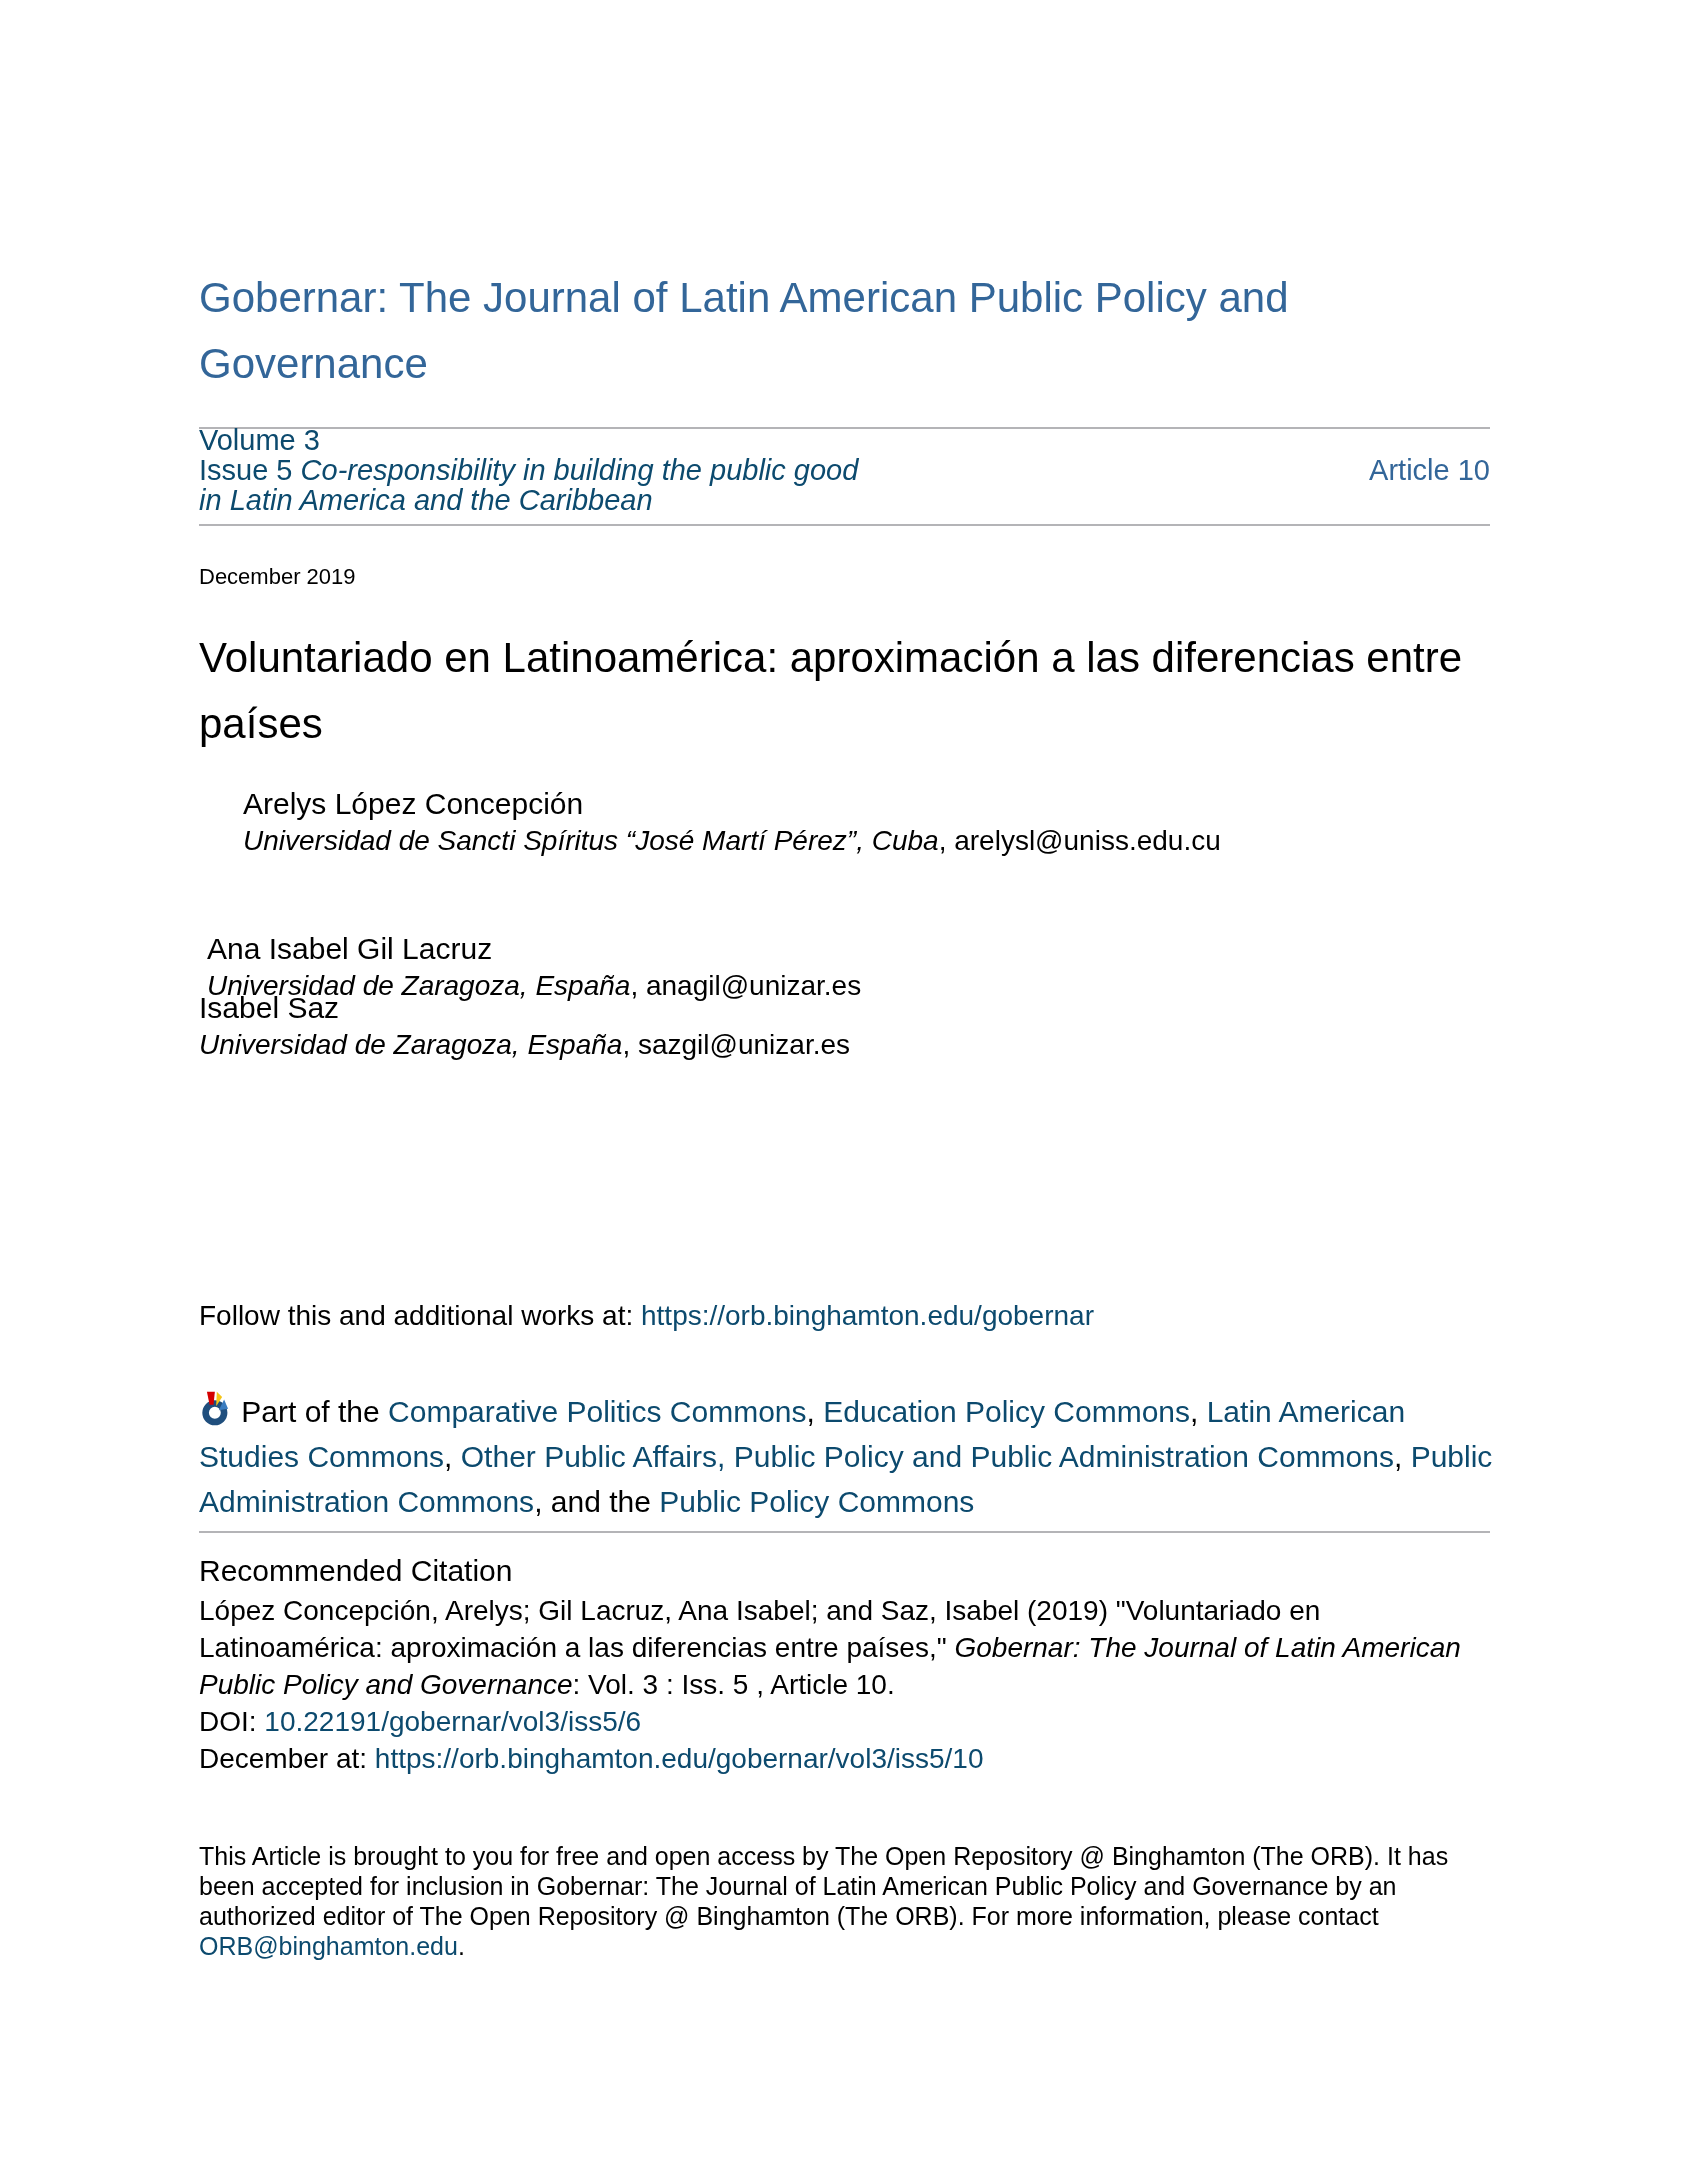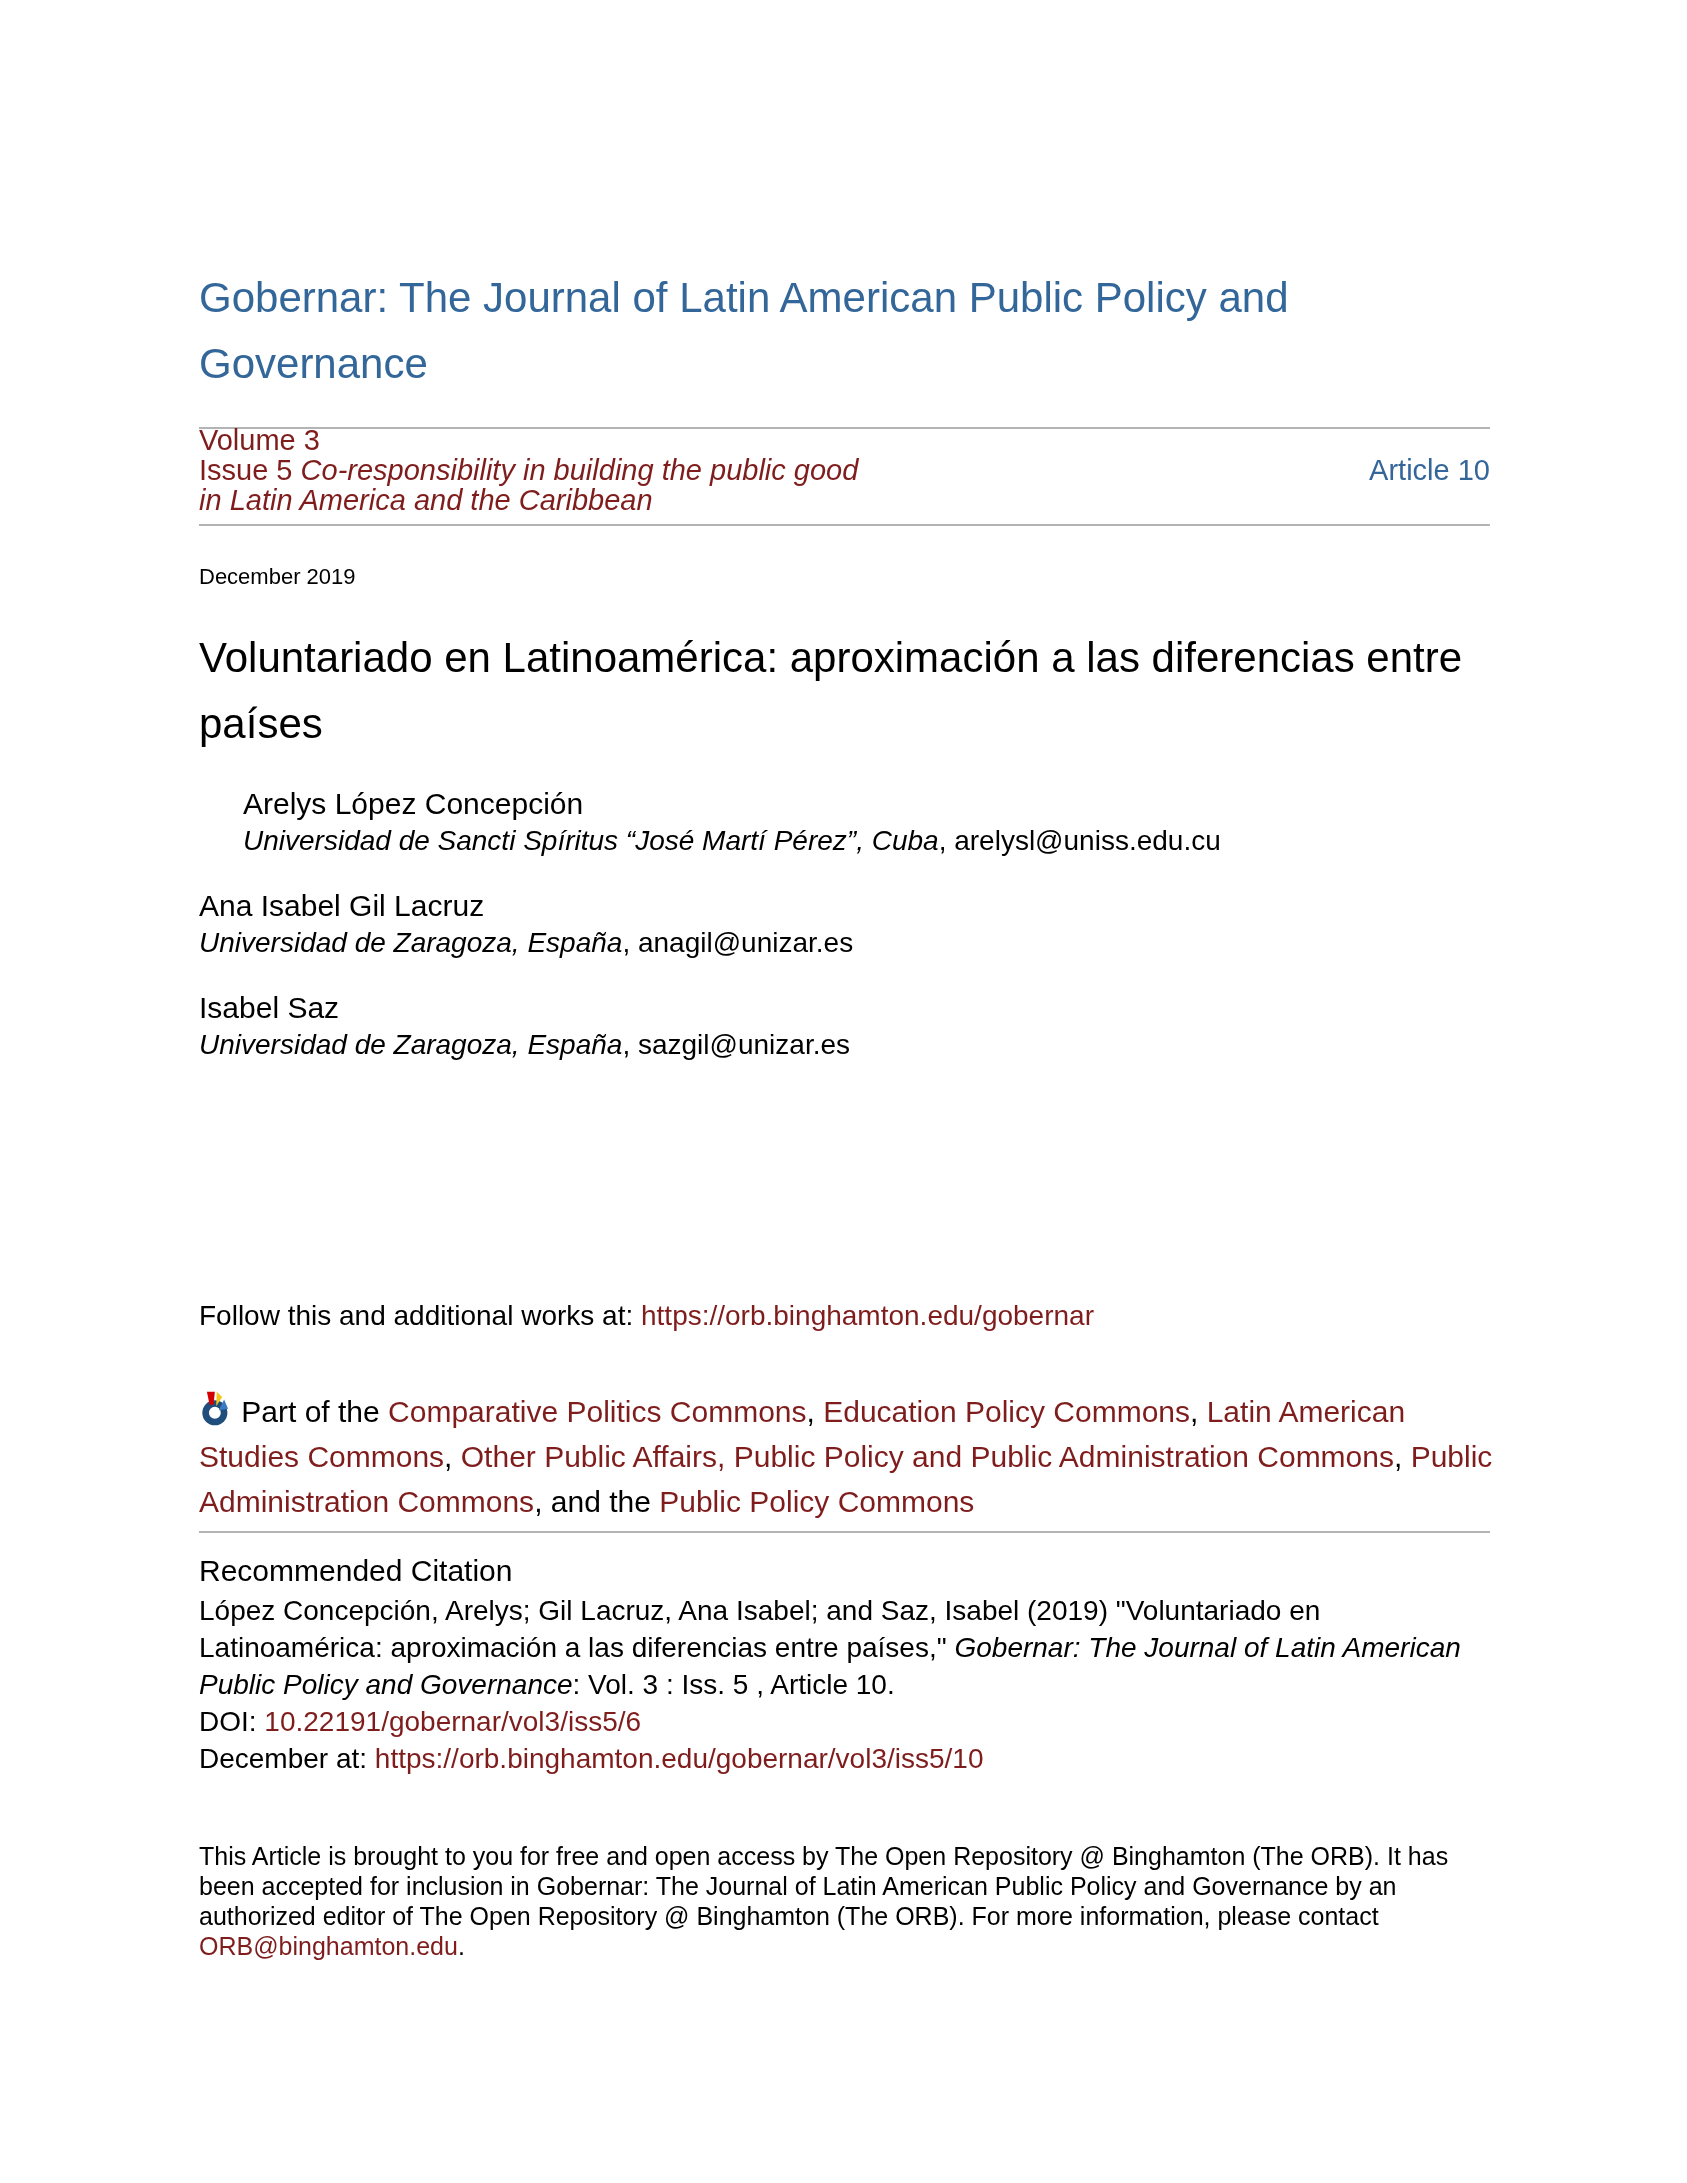--- a/index.html
+++ b/index.html
@@ -1,19 +1,19 @@
 <!DOCTYPE html>
 <html style="font-size:10.6px"><head>
 <meta charset="utf-8">
 <style>
   html, body { margin: 0; padding: 0; background: #ffffff; }
   body { width: 1688px; height: 2183px; position: relative; overflow: hidden;
          font-family: "Liberation Sans", "DejaVu Sans", sans-serif; color: #000; }
   .abs { position: absolute; left: 199px; }
-  .link { color: #7f1d1d; text-decoration: none; }
+  .link { color: #0c4a6e; text-decoration: none; }
   .journal-title { top: 265px; width: 1291px; font-size: 42px; line-height: 66px; color: #336699; }
   .rule { position: absolute; left: 199px; width: 1291px; height: 2px; background: #b4b4b7; }
   .issue-block { top: 425px; width: 1291px; font-size: 29px; line-height: 30px; color: #336699; }
   .issue-left { width: 662px; }
   .issue-right { position: absolute; right: 0; top: 30px; }
   .date { top: 557px; font-size: 22px; line-height: 40px; }
   .article-title { top: 625px; width: 1291px; font-size: 42px; line-height: 66px; }
   .author-name { font-size: 30px; line-height: 37px; }
   .author-aff { font-size: 28px; line-height: 37px; }
   .author-aff i { font-style: italic; }
@@ -40,21 +40,21 @@
 <div class="rule" style="top:524px;"></div>
 
 <div class="abs date">December 2019</div>
 
 <div class="abs article-title">Voluntariado en Latinoamérica: aproximación a las diferencias entre países</div>
 
 <div class="abs" style="top:785px;margin-left:44px;">
   <div class="author-name">Arelys López Concepción</div>
   <div class="author-aff"><i>Universidad de Sancti Spíritus “José Martí Pérez”, Cuba</i>, <span>arelysl@uniss.edu.cu</span></div>
 </div>
-<div class="abs" style="top:887px;">
+<div class="abs" style="top:930px;margin-left:8px;">
   <div class="author-name">Ana Isabel Gil Lacruz</div>
   <div class="author-aff"><i>Universidad de Zaragoza, España</i>, <span>anagil@unizar.es</span></div>
 </div>
 <div class="abs" style="top:989px;">
   <div class="author-name">Isabel Saz</div>
   <div class="author-aff"><i>Universidad de Zaragoza, España</i>, <span>sazgil@unizar.es</span></div>
 </div>
 
 <div class="abs follow">
   <span>Follow this and additional works at: </span><a class="link">https://orb.binghamton.edu/gobernar</a>

